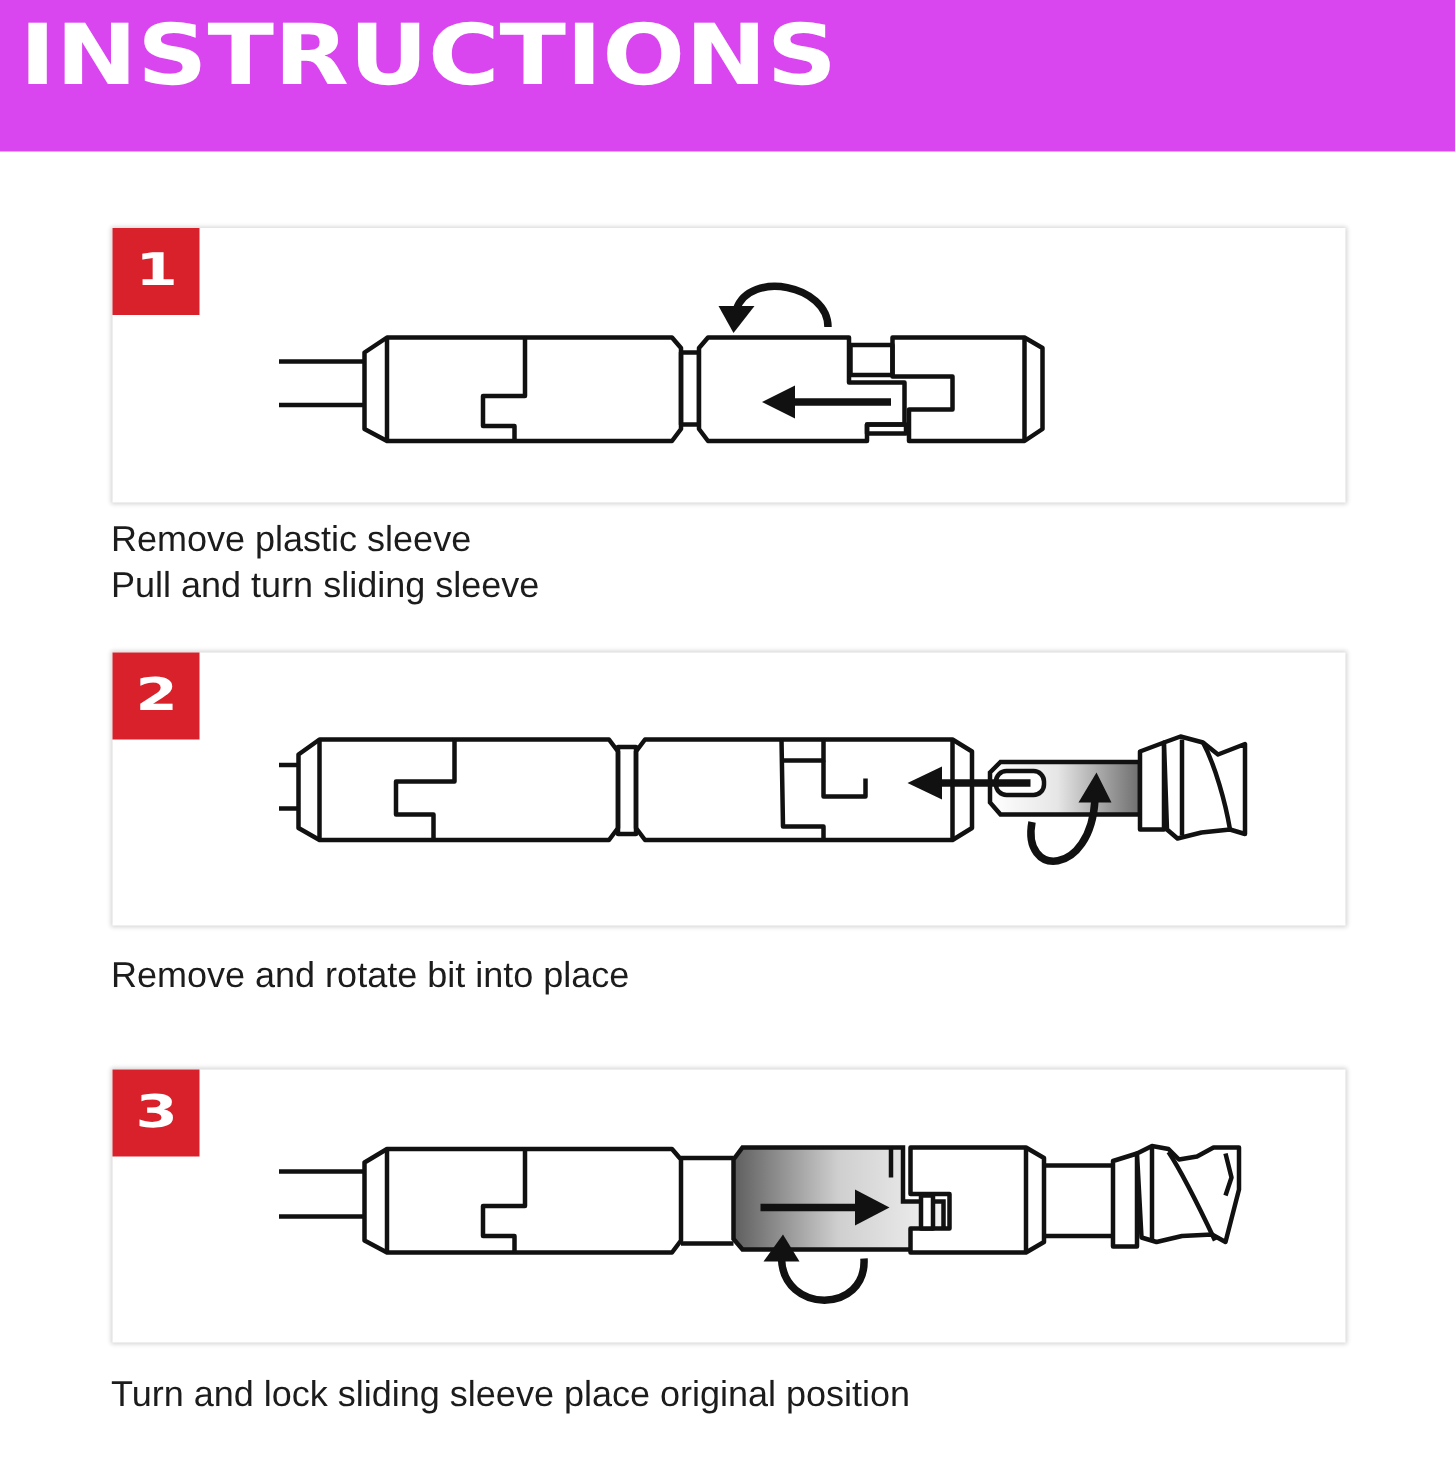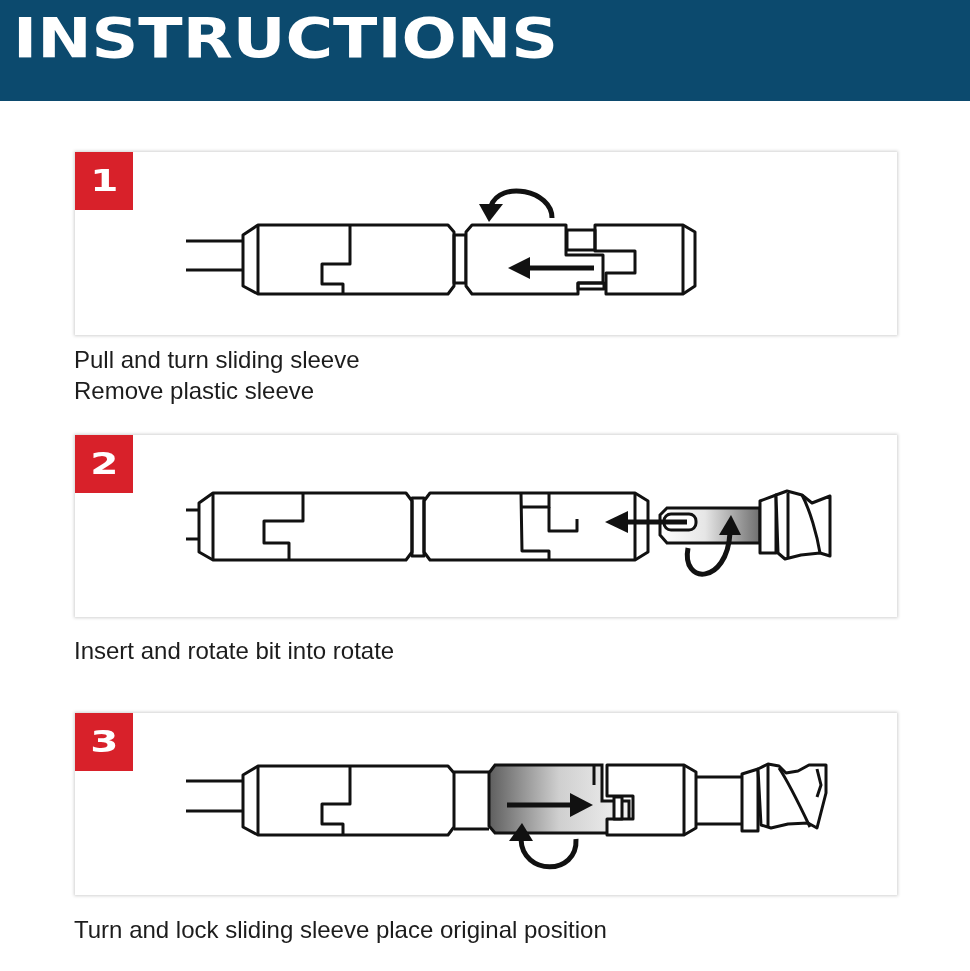--- a/index.html
+++ b/index.html
@@ -1,21 +1,21 @@
 <!DOCTYPE html>
 <html><head>
 <meta charset="utf-8">
 <style>
   html, body { margin:0; padding:0; }
   body {
     width:970px; height:971px; background:#ffffff; position:relative; overflow:hidden;
     font-family:"Liberation Sans", sans-serif;
   }
   .header {
-    position:absolute; left:0; top:0; width:970px; height:101px; background:#0c4a6e;
+    position:absolute; left:0; top:0; width:970px; height:101px; background:#d946ef;
   }
   .header-title {
     position:absolute; left:13px; top:6px; color:#ffffff;
     font-family:"DejaVu Sans", sans-serif; font-weight:bold; font-size:56px; line-height:64px;
     letter-spacing:0px; transform:scaleX(1.16); transform-origin:left top;
   }
   .card {
     position:absolute; left:75px; width:822px; background:#ffffff;
     box-shadow:0 0 3px 1px rgba(0,0,0,0.18);
   }
@@ -65,22 +65,22 @@
       <polygon points="433,116 455,105 455,127" fill="#111"></polygon>
     </g>
 
     <g>
       <path d="M477 66 C477 38, 425 28, 416 54" fill="none" stroke="#111" stroke-width="5"></path>
       <polygon points="404,52 428,52 414,70" fill="#111"></polygon>
     </g>
   </svg>
 </div>
 <div class="caption" style="top:344px;">
+  <div>Remove plastic sleeve</div>
   <div>Pull and turn sliding sleeve</div>
-  <div>Remove plastic sleeve</div>
 </div>
 
 <div class="card" style="top:435px;height:182px;">
   <div class="badge"><span>2</span></div>
   <svg class="diagram" width="822" height="182" viewBox="0 0 822 182">
     <defs>
       <linearGradient id="bitGrad" x1="0" x2="1" y1="0" y2="0">
         <stop offset="0" stop-color="#ffffff"></stop>
         <stop offset="0.45" stop-color="#e6e6e6"></stop>
         <stop offset="1" stop-color="#6e6e6e"></stop>
@@ -117,21 +117,21 @@
       <polygon points="530,87 553,76 553,98" fill="#111"></polygon>
     </g>
 
     <g>
       <path d="M613 113 C606 150, 652 150, 655 98" fill="none" stroke="#111" stroke-width="5"></path>
       <polygon points="644,100 666,100 656,80" fill="#111"></polygon>
     </g>
   </svg>
 </div>
 <div class="caption" style="top:635px;">
-  <div>Insert and rotate bit into rotate</div>
+  <div>Remove and rotate bit into place</div>
 </div>
 
 <div class="card" style="top:713px;height:182px;">
   <div class="badge"><span>3</span></div>
   <svg class="diagram" width="822" height="182" viewBox="0 0 822 182">
     <defs>
       <linearGradient id="sleeveGrad" x1="0" x2="1" y1="0" y2="0">
         <stop offset="0" stop-color="#5e5e5e"></stop>
         <stop offset="0.5" stop-color="#cfcfcf"></stop>
         <stop offset="1" stop-color="#f2f2f2"></stop>

